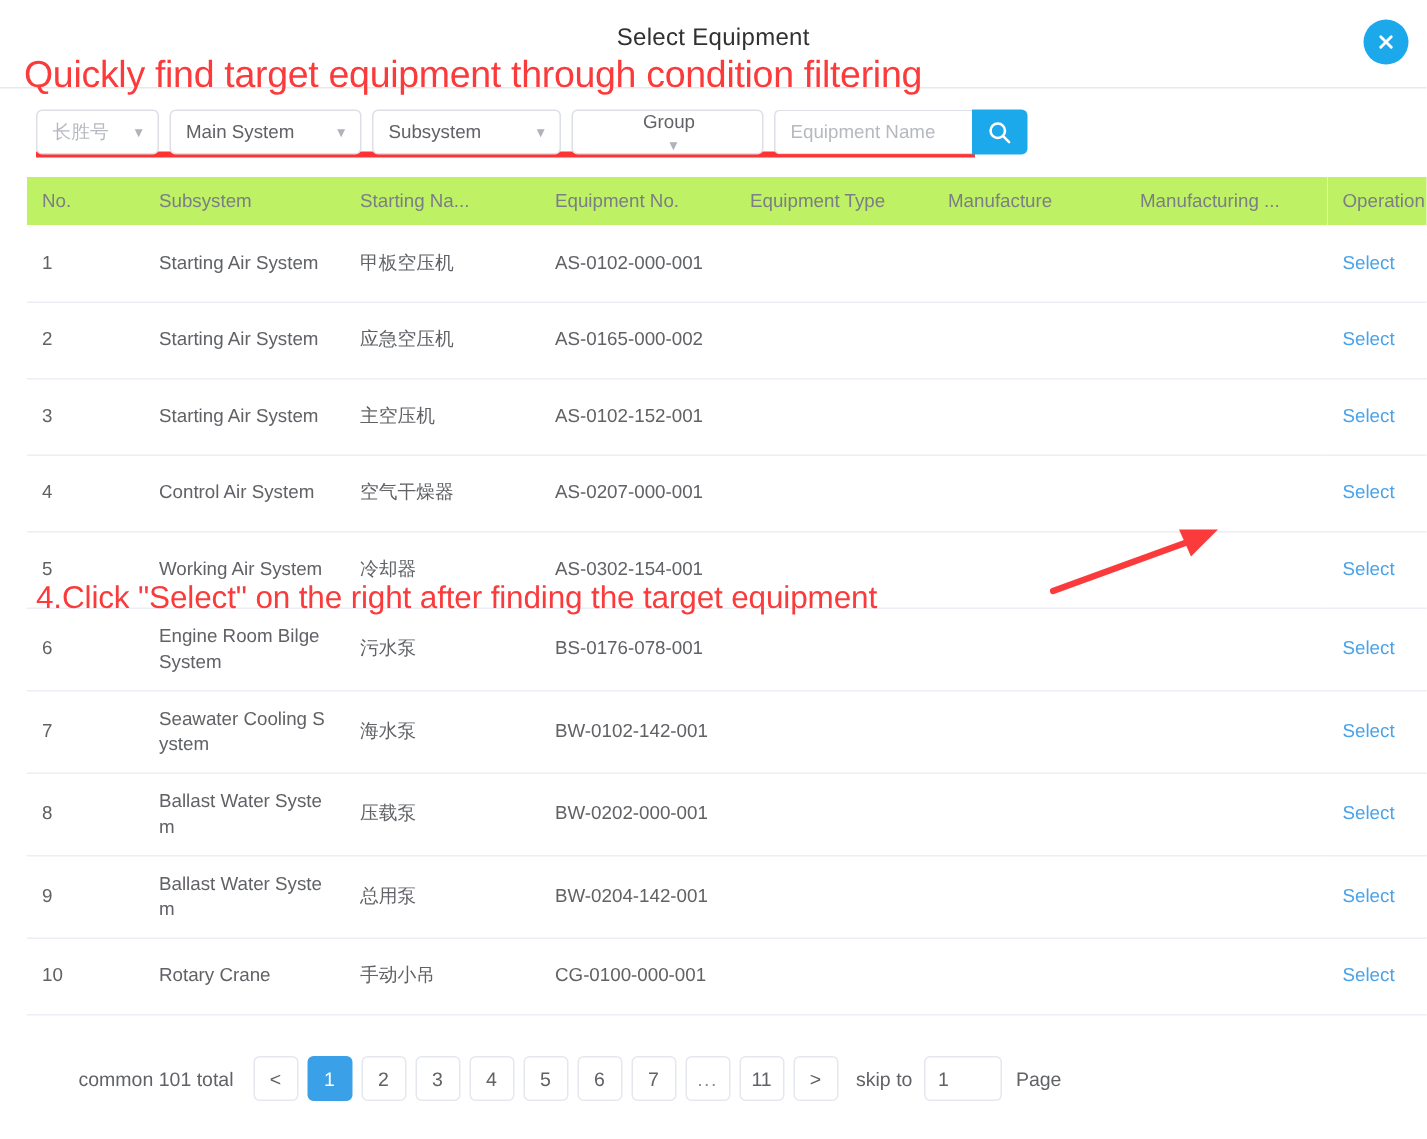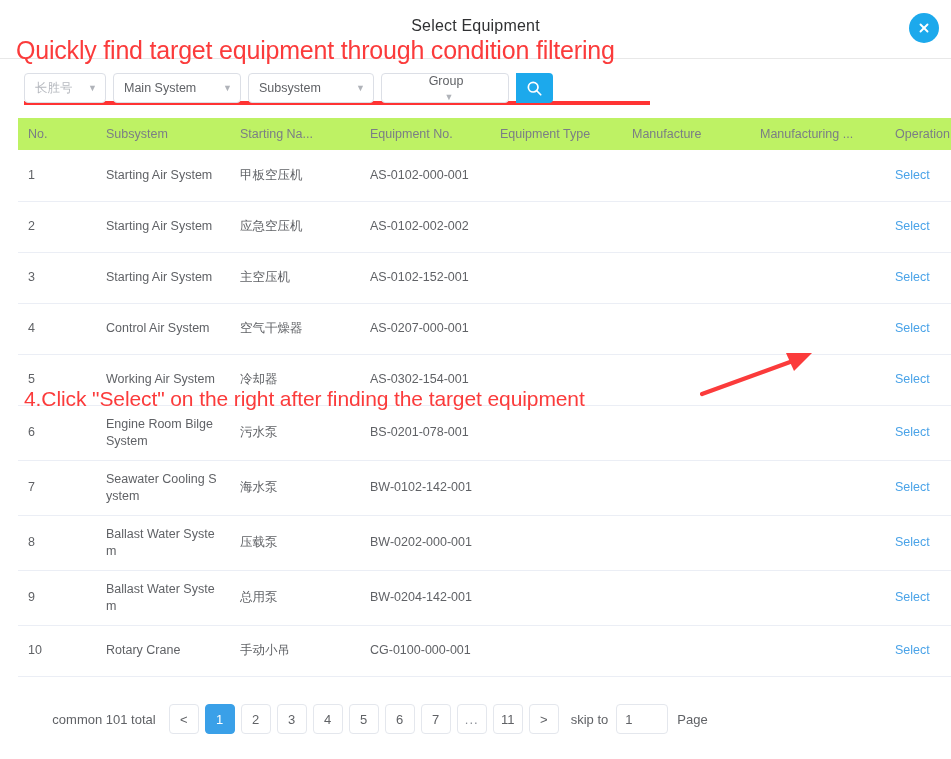--- a/index.html
+++ b/index.html
@@ -287,20 +287,21 @@
   <div class="select-box sub">
     <span>Subsystem</span>
     <span class="caret">▼</span>
   </div>
 
   <div class="select-box grp">
     <span>Group</span>
     <span class="caret">▼</span>
   </div>
 
+  <input class="eq-input" type="text" placeholder="Equipment Name" style="">
 
   <button class="search-btn">
     <svg width="17" height="17" viewBox="0 0 18 18">
       <circle cx="7.6" cy="7.6" r="5.1" fill="none" stroke="#ffffff" stroke-width="1.8"></circle>
       <line x1="11.4" y1="11.4" x2="15.6" y2="15.6" stroke="#ffffff" stroke-width="1.8" stroke-linecap="round"></line>
     </svg>
   </button>
 </div>
 
 <div class="table-wrap">
@@ -325,21 +326,21 @@
           <td class="c-eqno">AS-0102-000-001</td>
           <td class="c-type"></td>
           <td class="c-man"></td>
           <td class="c-mdate"></td>
           <td class="c-op op"><a>Select</a></td>
         </tr>
         <tr>
           <td class="c-no">2</td>
           <td class="c-sub">Starting Air System</td>
           <td class="c-name cn-name">应急空压机</td>
-          <td class="c-eqno">AS-0102-002-002</td>
+          <td class="c-eqno">AS-0165-000-002</td>
           <td class="c-type"></td>
           <td class="c-man"></td>
           <td class="c-mdate"></td>
           <td class="c-op op"><a>Select</a></td>
         </tr>
         <tr>
           <td class="c-no">3</td>
           <td class="c-sub">Starting Air System</td>
           <td class="c-name cn-name">主空压机</td>
           <td class="c-eqno">AS-0102-152-001</td>
@@ -365,21 +366,21 @@
           <td class="c-eqno">AS-0302-154-001</td>
           <td class="c-type"></td>
           <td class="c-man"></td>
           <td class="c-mdate"></td>
           <td class="c-op op"><a>Select</a></td>
         </tr>
         <tr>
           <td class="c-no">6</td>
           <td class="c-sub">Engine Room Bilge System</td>
           <td class="c-name cn-name">污水泵</td>
-          <td class="c-eqno">BS-0201-078-001</td>
+          <td class="c-eqno">BS-0176-078-001</td>
           <td class="c-type"></td>
           <td class="c-man"></td>
           <td class="c-mdate"></td>
           <td class="c-op op"><a>Select</a></td>
         </tr>
         <tr>
           <td class="c-no">7</td>
           <td class="c-sub">Seawater Cooling System</td>
           <td class="c-name cn-name">海水泵</td>
           <td class="c-eqno">BW-0102-142-001</td>

